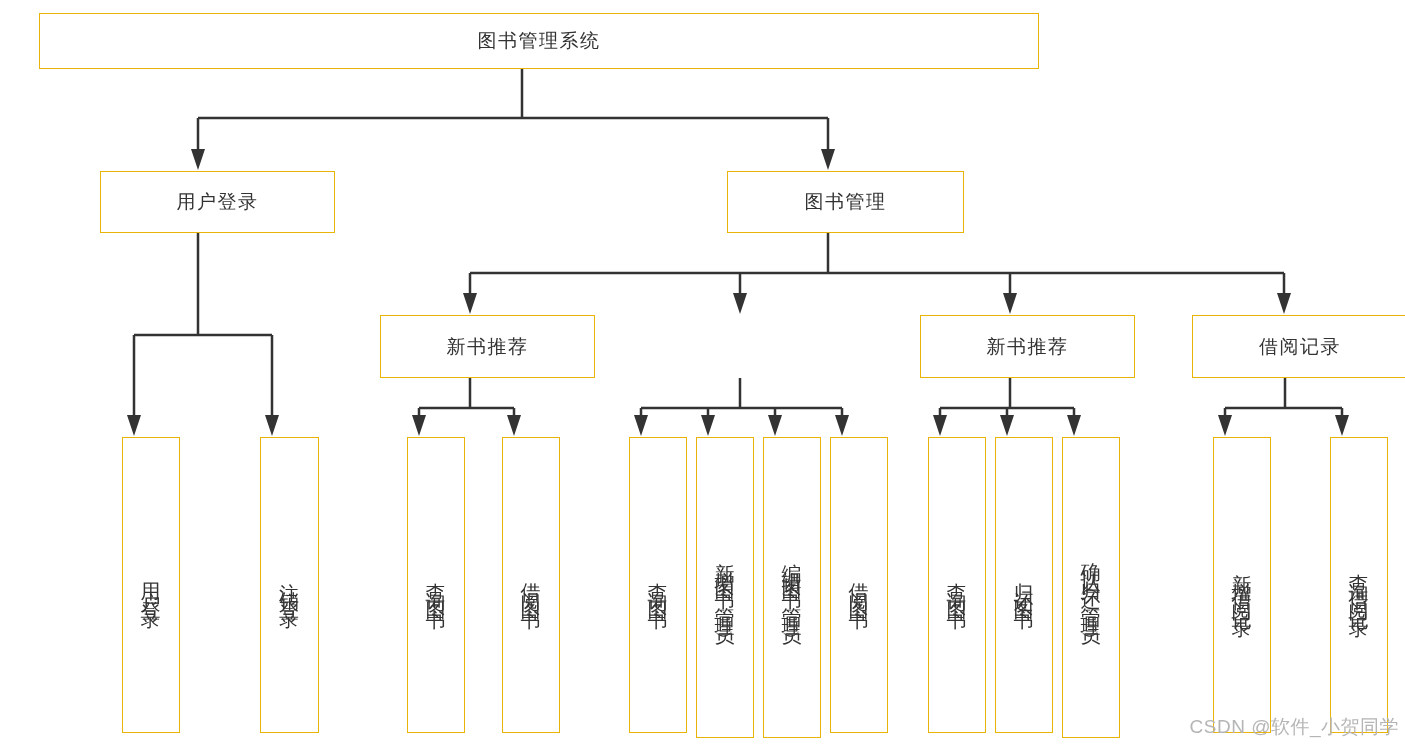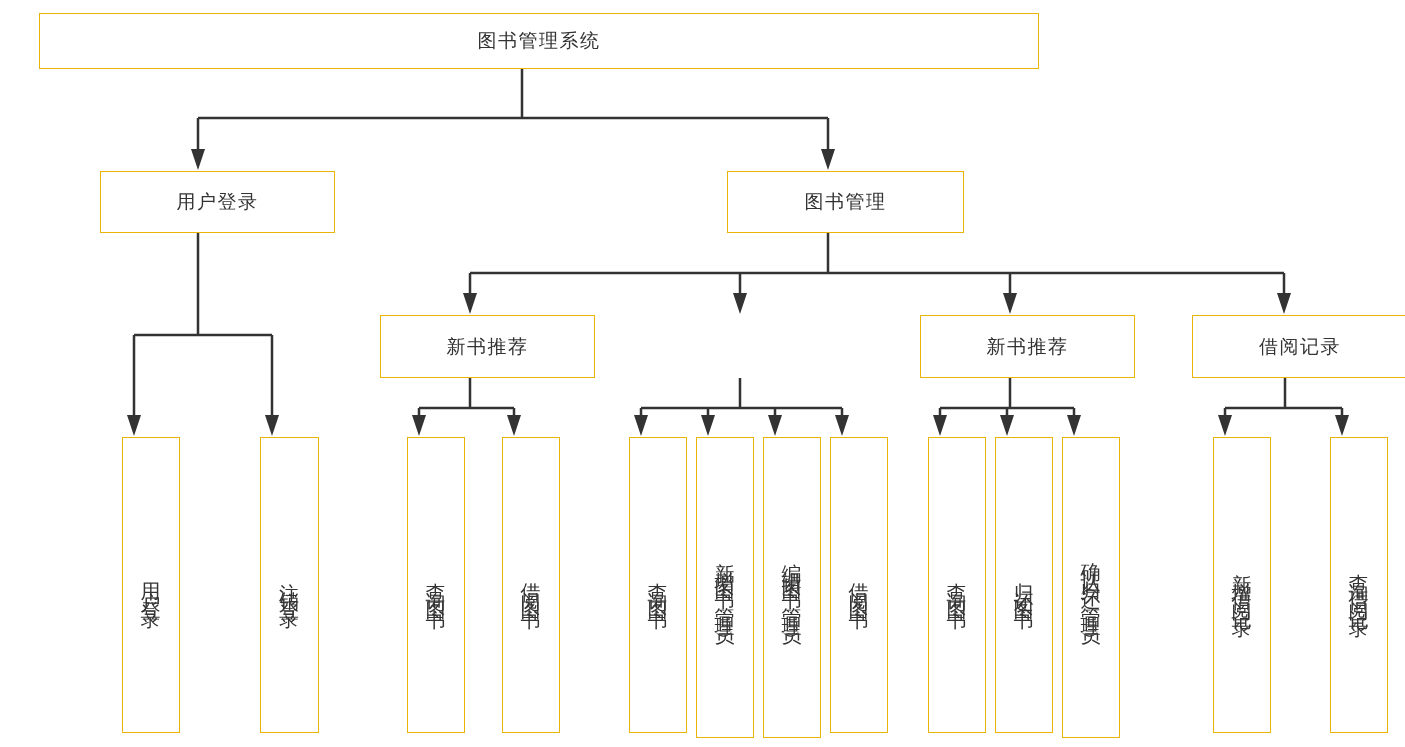--- a/index.html
+++ b/index.html
@@ -79,13 +79,14 @@
   <div class="node vnode" style="left:746px;top:437px;width:58px;height:301px">编辑图书（管理员）</div>
   <div class="node vnode" style="left:813px;top:437px;width:58px;height:296px">借阅图书</div>
 
   <div class="node vnode" style="left:911px;top:437px;width:58px;height:296px">查询图书</div>
   <div class="node vnode" style="left:978px;top:437px;width:58px;height:296px">归还图书</div>
   <div class="node vnode" style="left:1045px;top:437px;width:58px;height:301px">确认归还（管理员）</div>
 
   <div class="node vnode" style="left:1196px;top:437px;width:58px;height:296px">新增借阅记录</div>
   <div class="node vnode" style="left:1313px;top:437px;width:58px;height:296px">查询借阅记录</div>
 
+  <div class="watermark">CSDN @软件_小贺同学</div>
 </div>
 
 </body></html>

